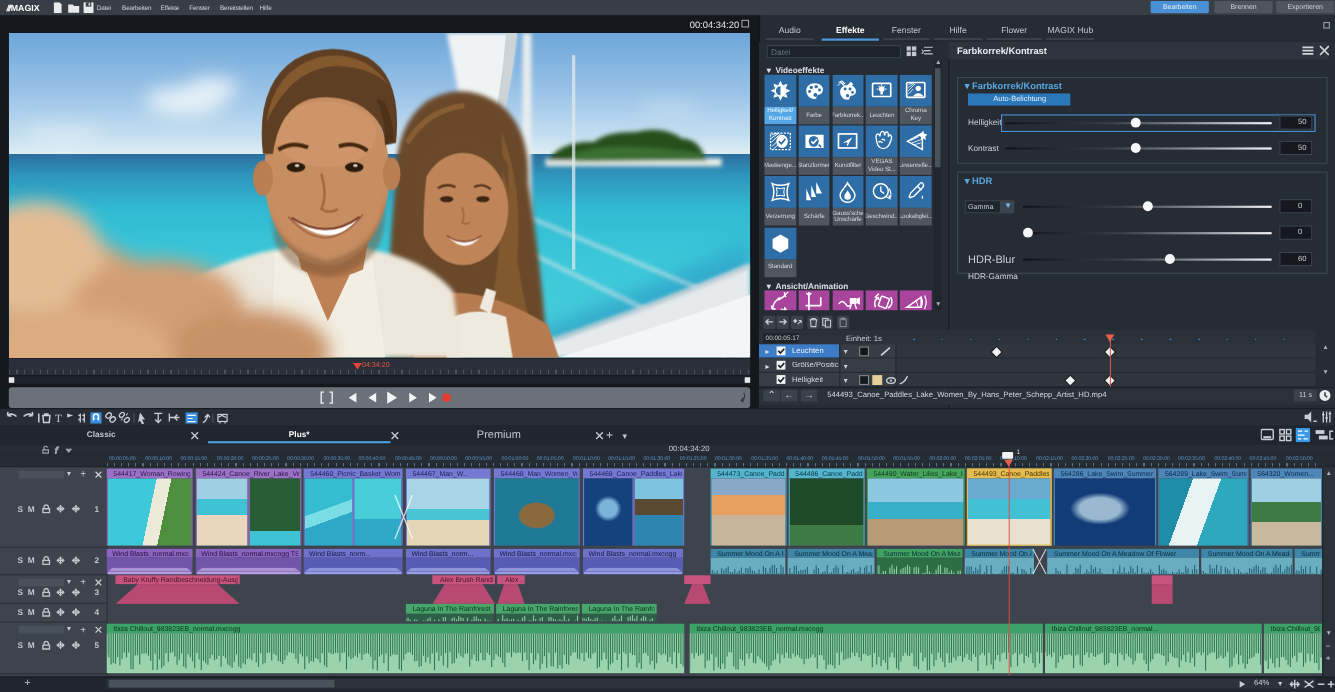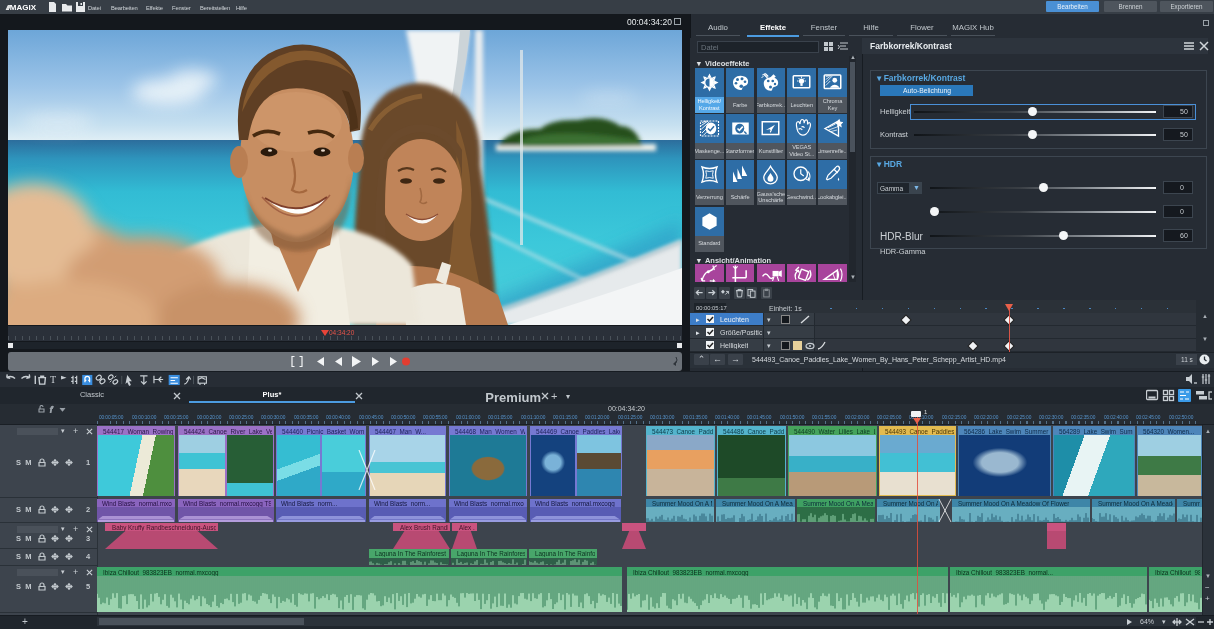--- a/index.html
+++ b/index.html
@@ -587,29 +587,29 @@
     </g>
   </svg>
 <svg class="a" style="left:1185px;top:373px" width="26" height="12" viewBox="0 0 26 12">
     <path d="M1 4 h3 l3 -3 v10 l-3 -3 h-3 Z" fill="#c8ced3"></path>
     <path d="M9 10 h3" stroke="#c8ced3" stroke-width="1.3"></path>
     <g stroke="#c8ced3" stroke-width="1.2">
       <path d="M18 1 v10 M21 1 v10 M24 1 v10 M16.8 4 h2.4 M19.8 7 h2.4 M22.8 3 h2.4"></path>
     </g>
   </svg>
 <div class="a" style="left:0px;top:387px;width:1214px;height:17px;background:#20262d"></div>
-<div class="a" style="left:6px;top:390px;width:172px;height:11px;color:#c2c8cd;font-weight:normal;font-size:7.5px;text-align:center">Classic</div>
+<div class="a" style="left:6px;top:390px;width:172px;height:11px;color:#c2c8cd;font-weight:bold;font-size:7.5px;text-align:center">Classic</div>
 <svg class="a" style="left:173px;top:392px" width="8" height="8" viewBox="0 0 8 8" stroke="#c2c8cd" stroke-width="1.3">
     <path d="M1 1 l6 6 M7 1 l-6 6"></path>
   </svg>
 <div class="a" style="left:189px;top:390px;width:166px;height:11px;color:#fff;font-weight:bold;font-size:7.5px;text-align:center">Plus*</div>
 <svg class="a" style="left:355px;top:392px" width="8" height="8" viewBox="0 0 8 8" stroke="#c2c8cd" stroke-width="1.3">
     <path d="M1 1 l6 6 M7 1 l-6 6"></path>
   </svg>
-<div class="a" style="left:366px;top:390px;width:175px;height:11px;color:#c2c8cd;font-weight:bold;font-size:13px;text-align:right">Premium</div>
+<div class="a" style="left:366px;top:390px;width:175px;height:11px;color:#c2c8cd;font-weight:normal;font-size:10px;text-align:center">Premium</div>
 <svg class="a" style="left:541px;top:392px" width="8" height="8" viewBox="0 0 8 8" stroke="#c2c8cd" stroke-width="1.3">
     <path d="M1 1 l6 6 M7 1 l-6 6"></path>
   </svg>
 <div class="a" style="left:189px;top:401px;width:166px;height:2px;background:#4c9be0"></div>
 <div class="tx" style="left:551px;top:390px;font-size:11px;color:#c2c8cd;">+</div>
 <div class="tx" style="left:566px;top:392px;font-size:8px;color:#c2c8cd;">▾</div>
 <svg class="a" style="left:1146px;top:389px" width="66" height="13" viewBox="0 0 66 13">
     <rect x="0.5" y="1.5" width="11" height="9" rx="1" fill="none" stroke="#c8ced3" stroke-width="1.3"></rect>
     <rect x="2.5" y="7.5" width="7" height="2" fill="#c8ced3"></rect>
     <g fill="none" stroke="#c8ced3" stroke-width="1.3">

